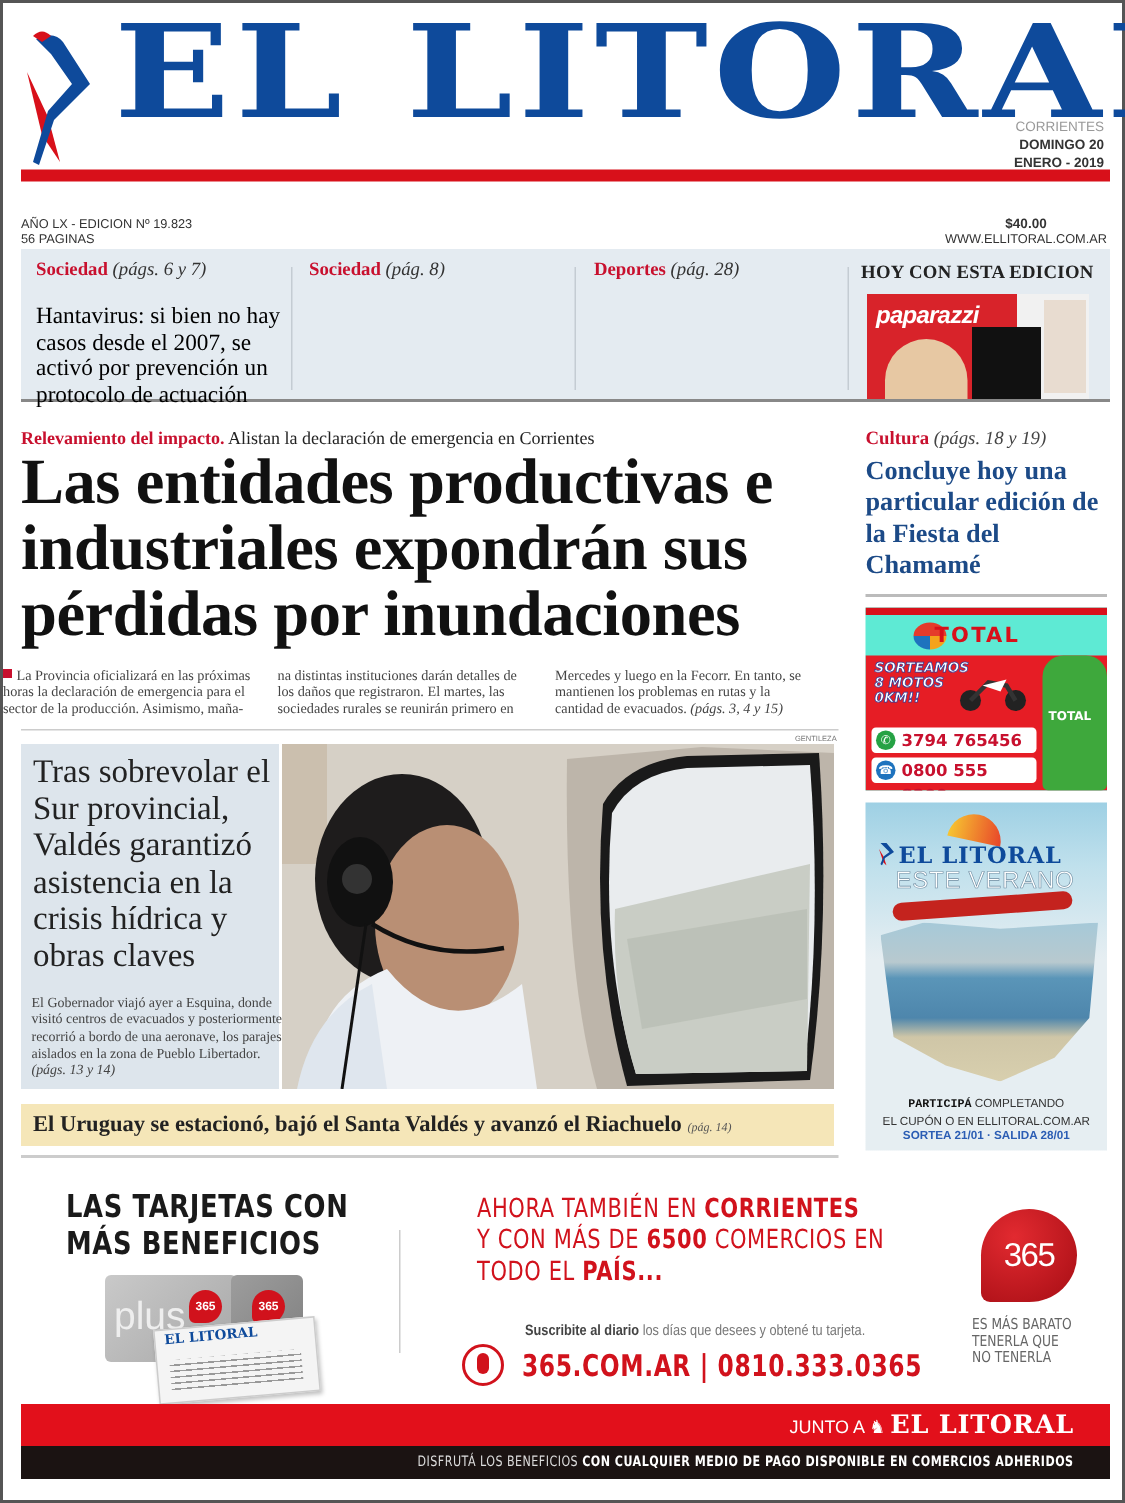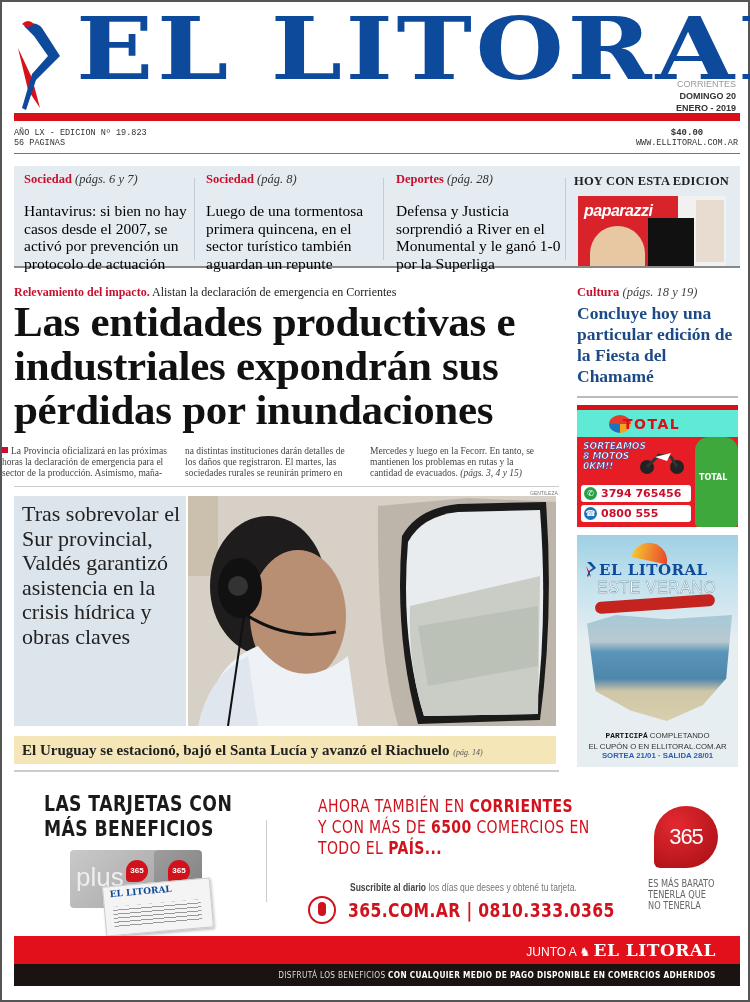--- a/index.html
+++ b/index.html
@@ -8,21 +8,21 @@
   .page { position: absolute; left: 2px; top: 2px; width: 746px; height: 998px; background: #fff; }
 
   
   .masthead { position: absolute; left: 12px; top: 12px; width: 726px; height: 98px; }
   .logo-bird { position: absolute; left: 0; top: 4px; width: 48px; height: 92px; }
   .logo-text { position: absolute; left: 62px; top: -8px; font-family: "DejaVu Serif", serif; font-weight: bold; font-size: 86px; color: #0e4a9b; letter-spacing: 3px; transform: scaleX(1.18); transform-origin: left top; line-height: 1; }
   .masthead-date { position: absolute; right: 4px; top: 64px; text-align: right; font-family: "Liberation Sans", sans-serif; font-size: 9px; line-height: 12px; }
   .masthead-date .city { color: #999; }
   .masthead-date .day, .masthead-date .month { color: #333; font-weight: bold; }
   .red-rule { position: absolute; left: 12px; top: 111px; width: 726px; height: 8px; background: #d8101a; }
-  .edition-row { position: absolute; left: 12px; top: 126px; width: 726px; height: 26px; font-family: Liberation Mono, monospace; font-size: 8.5px; color: #333; line-height: 10px; border-bottom: 1.5px solid #777; }
+  .edition-row { position: absolute; left: 12px; top: 142px; width: 726px; height: 26px; font-family: Liberation Sans, sans-serif; font-size: 8.5px; color: #333; line-height: 10px; border-bottom: 1.5px solid #777; }
   .edition-left { position: absolute; left: 0; top: 0; }
   .edition-right { position: absolute; right: 2px; top: 0; text-align: center; }
   .edition-right .price { font-weight: bold; font-size: 9px; }
 
   
   .teasers { position: absolute; left: 12px; top: 164px; width: 726px; height: 102px; background: #e4ebf1; border-bottom: 2px solid #888; }
   .teaser { position: absolute; top: 6px; width: 175px; }
   .teaser .kicker { font-size: 12.5px; color: #c8102e; font-weight: bold; }
   .teaser .kicker i { font-weight: normal; color: #333; }
   .teaser .body { font-size: 15.5px; line-height: 17.5px; color: #000000; margin-top: 15px; }
@@ -142,26 +142,24 @@
   </div>
 
   <div class="teasers">
     <div class="teaser" style="left:10px;">
       <div class="kicker"><span>Sociedad</span> <i>(págs. 6 y 7)</i></div>
       <div class="body">Hantavirus: si bien no hay casos desde el 2007, se activó por prevención un protocolo de actuación</div>
     </div>
     <div class="teaser-div" style="left:180px;"></div>
     <div class="teaser" style="left:192px;">
       <div class="kicker"><span>Sociedad</span> <i>(pág. 8)</i></div>
-      <div class="body">Luego de una tormentosa primera quincena, en el sector turístico también aguardan un repunte</div>
     </div>
     <div class="teaser-div" style="left:369px;"></div>
     <div class="teaser" style="left:382px;">
       <div class="kicker"><span>Deportes</span> <i>(pág. 28)</i></div>
-      <div class="body">Defensa y Justicia sorprendió a River en el Monumental y le ganó 1-0 por la Superliga</div>
     </div>
     <div class="teaser-div" style="left:551px;"></div>
     <div class="hoy-title">HOY CON ESTA EDICION</div>
     <div class="magazine">
       <div class="mag-red"></div>
       <div class="mag-name">paparazzi</div>
       <div class="mag-face"></div>
       <div class="mag-black"></div>
       <div class="mag-side"></div>
     </div>
@@ -172,41 +170,42 @@
   <div class="lead-cols">
     <div class="lead-col" style="left:0;"><span class="bullet-sq"></span><span>La Provincia oficializará en las próximas horas la declaración de emergencia para el sector de la producción. Asimismo, maña-</span></div>
     <div class="lead-col" style="left:183px;"><span>na distintas instituciones darán detalles de los daños que registraron. El martes, las sociedades rurales se reunirán primero en</span></div>
     <div class="lead-col" style="left:368px;"><span>Mercedes y luego en la Fecorr. En tanto, se mantienen los problemas en rutas y la cantidad de evacuados.</span> <i>(págs. 3, 4 y 15)</i></div>
   </div>
   <div class="lead-rule"></div>
   <div class="photo-credit">GENTILEZA</div>
 
   <div class="photo-story">
     <div class="ps-headline">Tras sobrevolar el Sur provincial, Valdés garantizó asistencia en la crisis hídrica y obras claves</div>
+    <div class="ps-body"><span>El Gobernador viajó ayer a Esquina, donde visitó centros de evacuados y posteriormente recorrió a bordo de una aeronave, los parajes aislados en la zona de Pueblo Libertador.</span> <i>(págs. 13 y 14)</i></div>
   </div>
   <div class="photo">
     <svg width="368" height="230" viewBox="0 0 368 230">
       <rect width="368" height="230" fill="#d6d0c6"></rect>
       <rect x="0" y="0" width="30" height="80" fill="#cbbfae"></rect>
       <path d="M190 10 L280 2 L368 6 L368 230 L210 230 Q188 150 190 10 Z" fill="#bdb5aa"></path>
       <path d="M214 40 Q230 12 270 8 L358 6 Q366 120 352 224 L230 228 Q206 140 214 40 Z" fill="#1a1a1a"></path>
       <path d="M220 46 Q234 20 270 16 L352 14 Q360 120 348 218 L236 220 Q212 140 220 46 Z" fill="#e9ecee"></path>
       <path d="M222 110 L352 80 L350 218 L236 220 Q220 170 222 110 Z" fill="#c9cdc5"></path>
       <path d="M230 130 L350 110 L350 170 L240 190 Z" fill="#b7bcb2" opacity="0.7"></path>
       <ellipse cx="80" cy="90" rx="58" ry="70" fill="#1e1c1c"></ellipse>
       <ellipse cx="110" cy="120" rx="48" ry="66" fill="#b98f74"></ellipse>
       <path d="M70 150 Q110 200 160 160 L170 230 L20 230 Q20 170 70 150 Z" fill="#eef1f5"></path>
       <path d="M10 230 Q20 180 60 160 L70 230 Z" fill="#dfe6ee"></path>
       <ellipse cx="52" cy="92" rx="22" ry="30" fill="#111"></ellipse>
       <circle cx="50" cy="90" r="10" fill="#333"></circle>
       <path d="M60 120 Q100 145 148 136" stroke="#111" stroke-width="3" fill="none"></path>
       <path d="M56 120 L40 230" stroke="#111" stroke-width="2" fill="none"></path>
     </svg>
   </div>
-  <div class="highlight-bar"><span>El Uruguay se estacionó, bajó el Santa Lucía y avanzó el Riachuelo</span> <i>(pág. 14)</i></div>
+  <div class="highlight-bar"><span>El Uruguay se estacionó, bajó el Santa Valdés y avanzó el Riachuelo</span> <i>(pág. 14)</i></div>
   <div class="hl-rule"></div>
 
   <div class="cultura">
     <div class="kicker"><span>Cultura</span> <i>(págs. 18 y 19)</i></div>
     <div class="head">Concluye hoy una particular edición de la Fiesta del Chamamé</div>
   </div>
   <div class="cultura-rule"></div>
 
   <div class="total-ad">
     <div class="total-topbar"></div>

